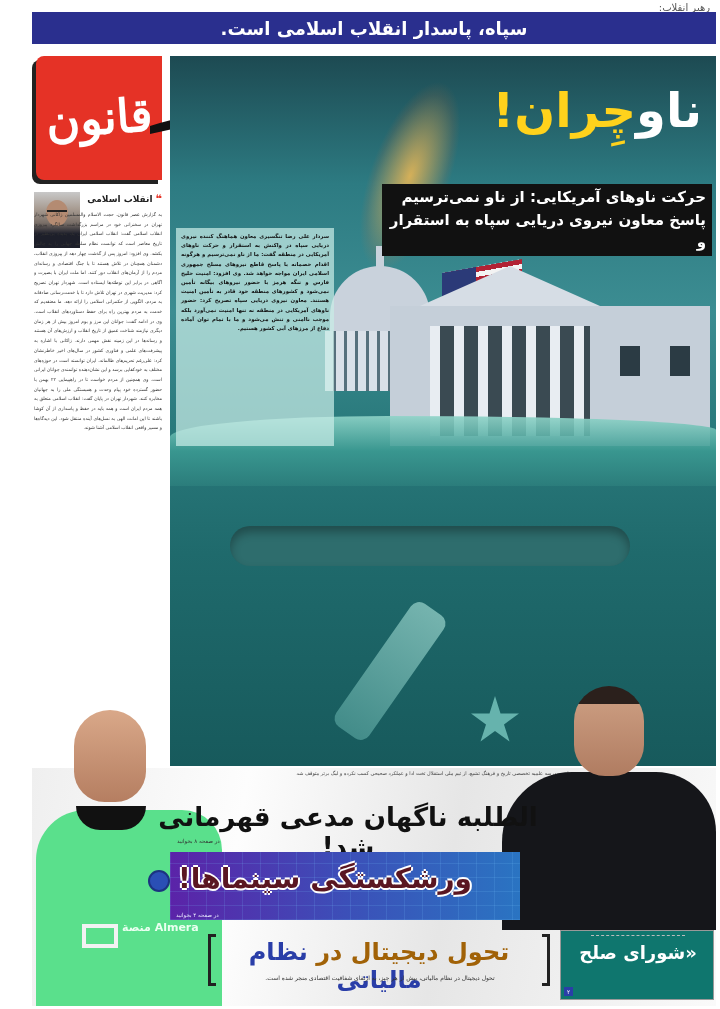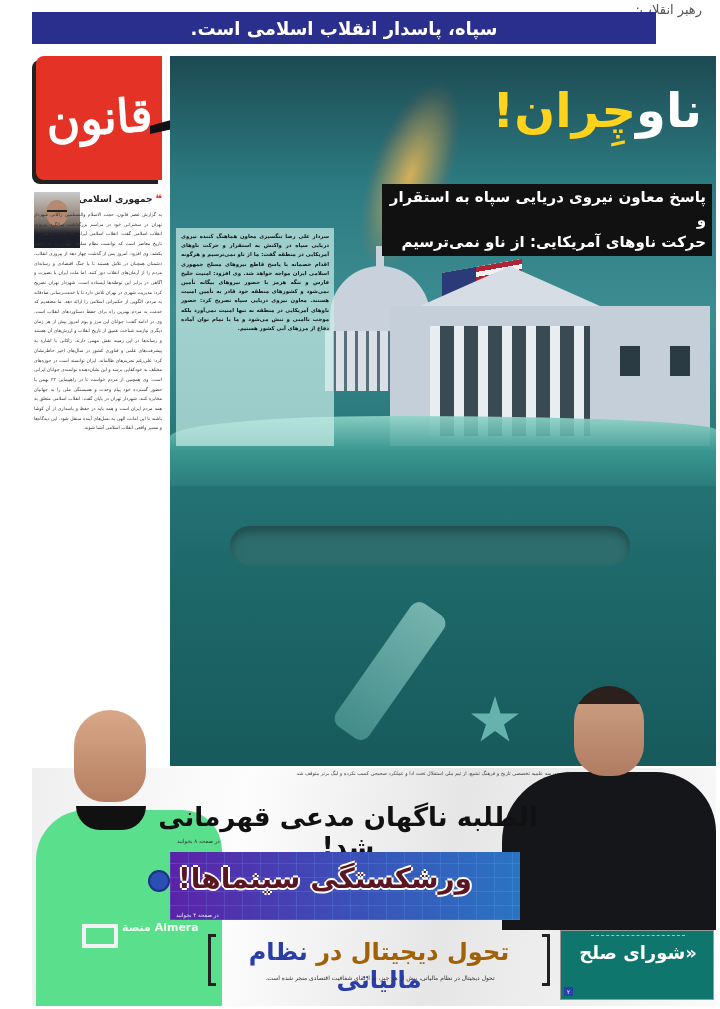--- a/index.html
+++ b/index.html
@@ -1,21 +1,21 @@
 <!DOCTYPE html>
 <html><head>
 <meta charset="utf-8">
 <style>
   * { box-sizing: border-box; margin: 0; padding: 0; }
   html, body { width: 720px; height: 1009px; overflow: hidden; background: #ffffff; }
   body { font-family: "DejaVu Sans", sans-serif; position: relative; direction: ltr; }
 
-  .top-label { position: absolute; top: 2px; right: 18px; font-size: 13px; color: #555; direction: rtl; }
-
-  .slogan-bar { position: absolute; top: 12px; left: 32px; width: 624px; height: 32px; background: #2a2f8e; color: #fff;
+  .top-label { position: absolute; top: 2px; right: 10px; font-size: 10px; color: #555; direction: rtl; }
+
+  .slogan-bar { position: absolute; top: 12px; left: 32px; width: 684px; height: 32px; background: #2a2f8e; color: #fff;
     display: flex; align-items: center; justify-content: center; font-weight: bold; font-size: 18px; direction: rtl; }
 
   .page { position: absolute; top: 46px; left: 32px; width: 684px; height: 960px; }
 
   
   .logo-box { position: absolute; top: 10px; left: 4px; width: 126px; height: 124px; background: #e53226; border-radius: 8px 0 0 8px;
     box-shadow: -4px 4px 0 #222; display: flex; align-items: center; justify-content: center; overflow: hidden; }
   .logo-text { color: #fff; font-family: "DejaVu Serif", serif; font-weight: bold; font-size: 46px; direction: rtl; transform: rotate(-4deg); letter-spacing: -2px; }
   .logo-swoosh { position: absolute; top: 60px; left: 118px; width: 160px; height: 30px; }
   .asr-text { position: absolute; top: 18px; left: 180px; font-family: "DejaVu Serif", serif; font-size: 40px; font-weight: bold; color: #111; direction: rtl; transform: rotate(-8deg); }
@@ -150,29 +150,29 @@
     </div>
     <div class="waves"></div>
     <div class="submarine"></div>
     <div class="statue"></div>
     <div class="star"></div>
 
     <div class="hero-headline">
       <span class="w">ناو</span><span class="y">چِران!</span>
     </div>
     <div class="hero-sub">
+      <div>حرکت ناوهای آمریکایی: از ناو نمی‌ترسیم</div>
       <div>پاسخ معاون نیروی دریایی سپاه به استقرار و</div>
-      <div>حرکت ناوهای آمریکایی: از ناو نمی‌ترسیم</div>
     </div>
     <div class="hero-article">سردار علی رضا تنگسیری معاون هماهنگ کننده نیروی دریایی سپاه در واکنش به استقرار و حرکت ناوهای آمریکایی در منطقه گفت: ما از ناو نمی‌ترسیم و هرگونه اقدام خصمانه با پاسخ قاطع نیروهای مسلح جمهوری اسلامی ایران مواجه خواهد شد. وی افزود: امنیت خلیج فارس و تنگه هرمز با حضور نیروهای بیگانه تأمین نمی‌شود و کشورهای منطقه خود قادر به تأمین امنیت هستند. معاون نیروی دریایی سپاه تصریح کرد: حضور ناوهای آمریکایی در منطقه نه تنها امنیت نمی‌آورد بلکه موجب ناامنی و تنش می‌شود و ما با تمام توان آماده دفاع از مرزهای آبی کشور هستیم.</div>
   </div>
 
   <div class="col-title">
     <span class="mark">❝</span>
-    <span class="name">جمهوری اسلامی</span>
+    <span class="name">انقلاب اسلامی</span>
   </div>
   <div class="author-photo">
       <div class="face"></div>
       <div class="glasses"></div>
     </div>
   <div class="column-text"><span class="first"></span><span>به گزارش عصر قانون، حجت الاسلام والمسلمین زاکانی شهردار تهران در سخنرانی خود در مراسم بزرگداشت سالگرد پیروزی انقلاب اسلامی گفت: انقلاب اسلامی ایران یک پدیده بی‌نظیر در تاریخ معاصر است که توانست نظام سلطه جهانی را به چالش بکشد. وی افزود: امروز پس از گذشت چهار دهه از پیروزی انقلاب، دشمنان همچنان در تلاش هستند تا با جنگ اقتصادی و رسانه‌ای مردم را از آرمان‌های انقلاب دور کنند. اما ملت ایران با بصیرت و آگاهی در برابر این توطئه‌ها ایستاده است. شهردار تهران تصریح کرد: مدیریت شهری در تهران تلاش دارد تا با خدمت‌رسانی صادقانه به مردم، الگویی از حکمرانی اسلامی را ارائه دهد. ما معتقدیم که خدمت به مردم بهترین راه برای حفظ دستاوردهای انقلاب است. وی در ادامه گفت: جوانان این مرز و بوم امروز بیش از هر زمان دیگری نیازمند شناخت عمیق از تاریخ انقلاب و ارزش‌های آن هستند و رسانه‌ها در این زمینه نقش مهمی دارند. زاکانی با اشاره به پیشرفت‌های علمی و فناوری کشور در سال‌های اخیر خاطرنشان کرد: علی‌رغم تحریم‌های ظالمانه، ایران توانسته است در حوزه‌های مختلف به خودکفایی برسد و این نشان‌دهنده توانمندی جوانان ایرانی است. وی همچنین از مردم خواست تا در راهپیمایی ۲۲ بهمن با حضور گسترده خود پیام وحدت و همبستگی ملی را به جهانیان مخابره کنند. شهردار تهران در پایان گفت: انقلاب اسلامی متعلق به همه مردم ایران است و همه باید در حفظ و پاسداری از آن کوشا باشند تا این امانت الهی به نسل‌های آینده منتقل شود. این دیدگاه‌ها و مسیر واقعی انقلاب اسلامی آشنا شوند.</span></div>
 
   <div class="lower-bg"></div>
   <div class="hero-caption">الطلبه عراق تحت هدایت مدرسه علمیه تخصصی تاریخ و فرهنگ تشیع، از تیم ملی استقلال تخت ادا و عملکرد صحیحی کسب نکرده و لیگ برتر متوقف شد</div>
 

